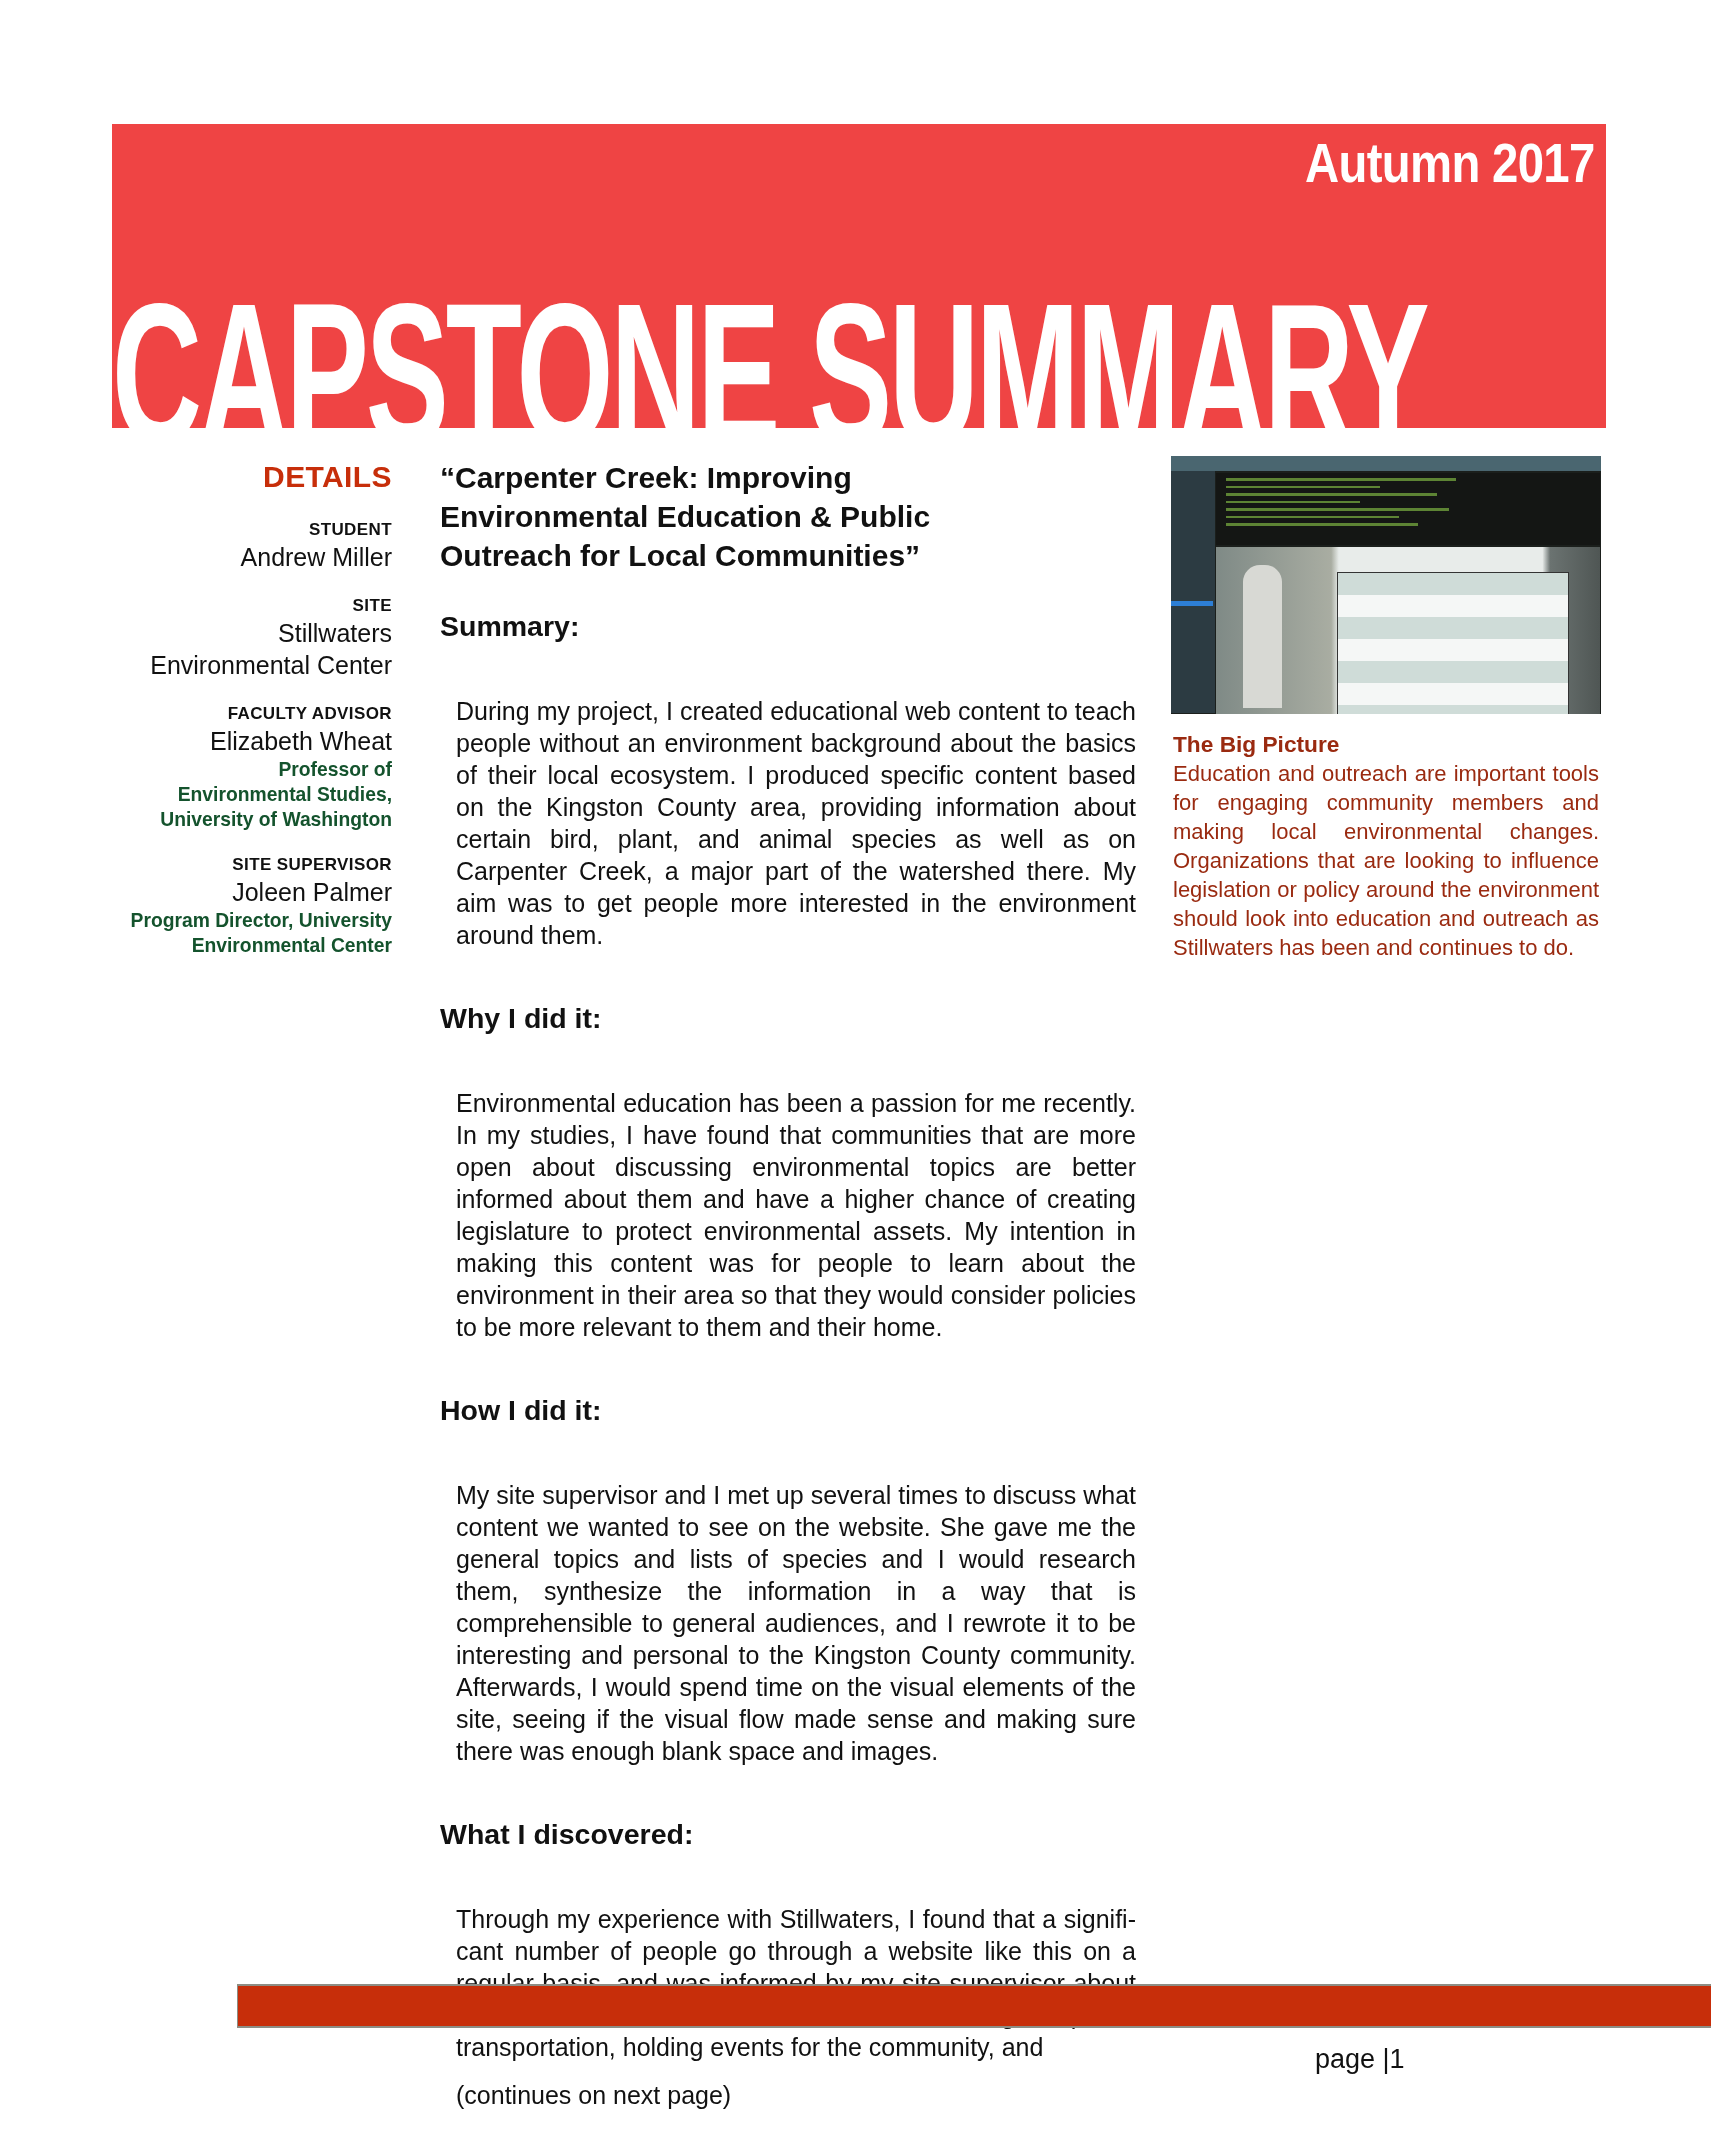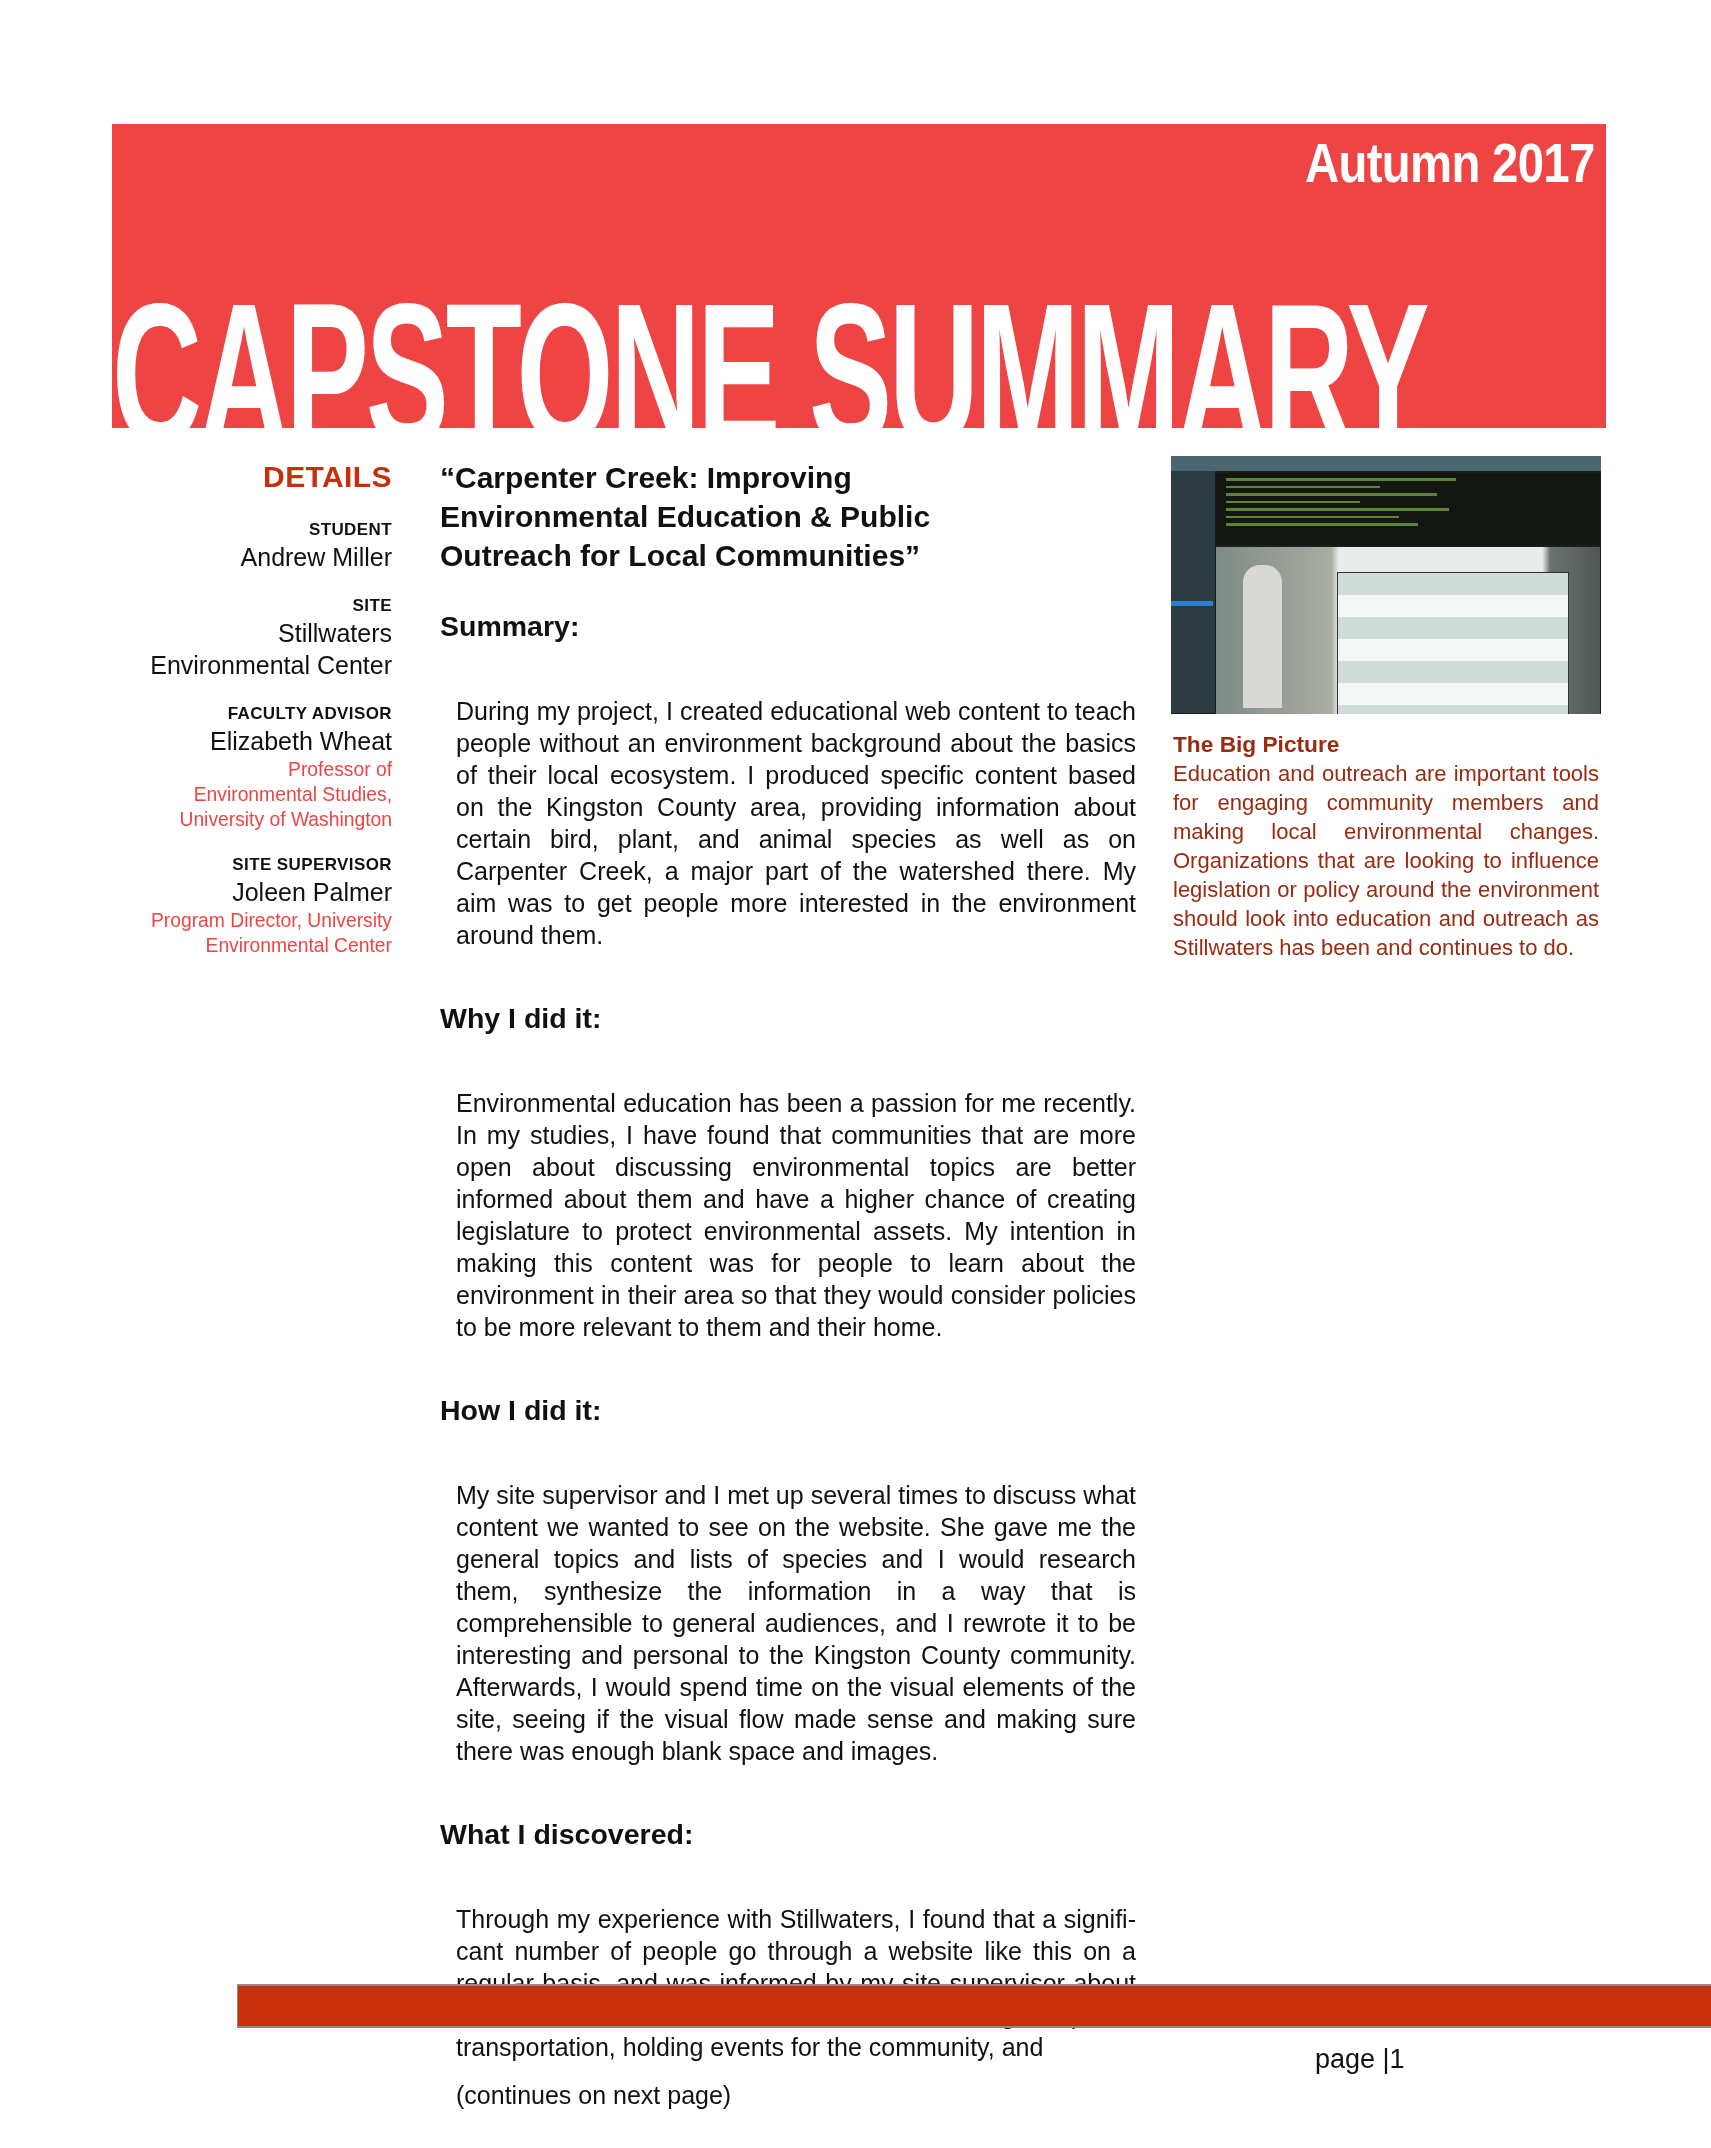--- a/index.html
+++ b/index.html
@@ -14,21 +14,21 @@
   .big-title { position: absolute; left: 0px; top: 149px; color: #fff; font-weight: bold;
                font-size: 201px; line-height: 201px; white-space: nowrap; letter-spacing: -5px;
                transform: scaleX(0.62); transform-origin: left top;
                font-family: "Liberation Sans", sans-serif; }
 
   .details { position: absolute; left: 109px; top: 460px; width: 283px; text-align: right; }
   .details-heading { color: #c72e0a; font-weight: bold; font-size: 30px; letter-spacing: 0.4px; margin-bottom: 25px; }
   .detail-block { margin-bottom: 22px; }
   .detail-label { font-weight: bold; font-size: 17px; letter-spacing: 0.4px; color: #111; line-height: 22px; }
   .detail-value { font-size: 25px; line-height: 32px; color: #111; }
-  .detail-sub { font-size: 19.3px; line-height: 25px; color: #ef4444; }
+  .detail-sub { font-size: 19.3px; line-height: 25px; color: #14532d; font-weight: bold; }
 
   .main { position: absolute; left: 440px; top: 458px; width: 712px; }
   .project-title { font-weight: bold; font-size: 30px; line-height: 39px; margin: 0; }
   .section-heading { font-weight: bold; font-size: 28.5px; line-height: 35px; margin: 0; }
   .para { font-size: 25px; line-height: 32px; text-align: justify; margin: 16px; }
   .gap-title { height: 34px; }
   .gap-head { height: 35px; }
   .gap-para { height: 34px; }
 
   .figure { position: absolute; left: 1171px; top: 456px; width: 430px; height: 258px;

